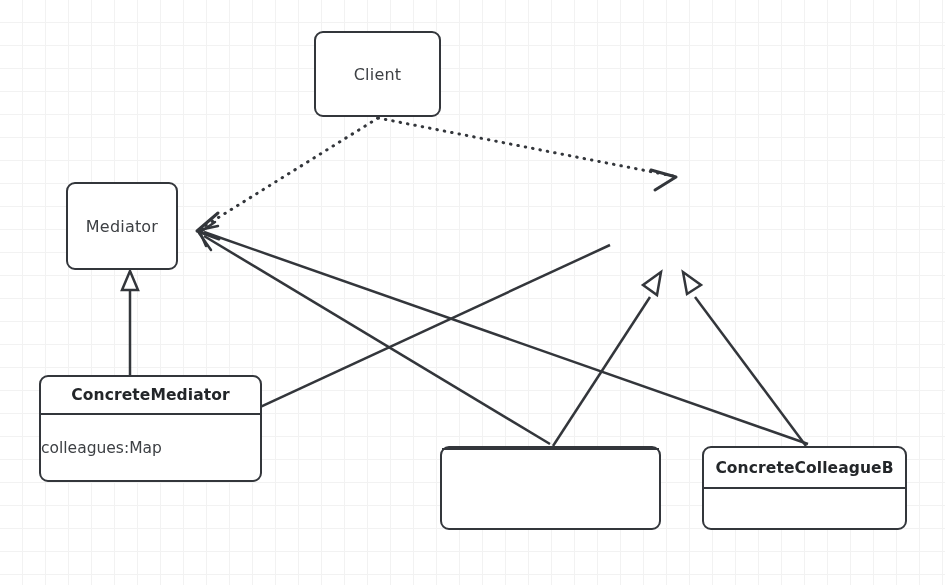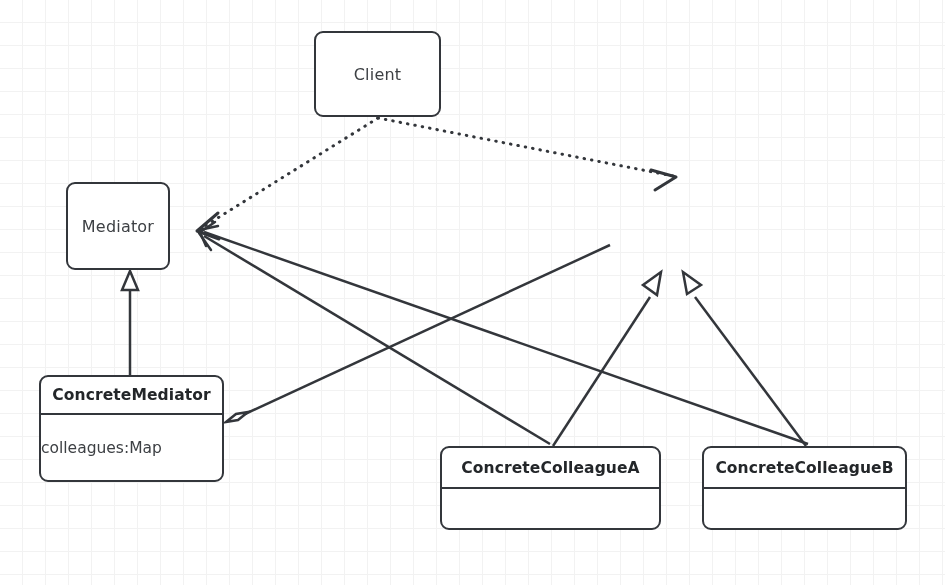--- a/index.html
+++ b/index.html
@@ -121,33 +121,32 @@
     <g>
       <line x1="245" y1="414" x2="610" y2="245" stroke="#33363b" stroke-width="2.5"></line>
       <polygon points="226,422 236,414 248,412 238,420" fill="#ffffff" stroke="#33363b" stroke-width="2.5" stroke-linejoin="miter"></polygon>
     </g>
   </svg>
 
   <div class="node" style="left:314px; top:31px; width:127px; height:86px;">
     <div class="title-simple">Client</div>
   </div>
 
-  <div class="node" style="left:66px; top:182px; width:104px; height:88px;">
+  <div class="node" style="left:66px; top:182px; width:112px; height:88px;">
     <div class="title-simple">Mediator</div>
   </div>
 
 
-  <div class="node" style="left:39px; top:375px; width:185px; height:107px;justify-content:space-between;">
+  <div class="node" style="left:39px; top:375px; width:223px; height:107px;justify-content:space-between;">
     <div class="title-bold" style="height:36px;">ConcreteMediator</div>
     <div class="divider"></div>
     <div class="compartment">colleagues:Map</div>
   </div>
 
   <div class="node" style="left:440px; top:446px; width:221px; height:84px;">
-    <div class="title-bold" style="height:39px;">ConcreteColleagueA</div>
     <div class="divider"></div>
     <div class="compartment empty"></div>
   </div>
 
   <div class="node" style="left:702px; top:446px; width:205px; height:84px;">
     <div class="title-bold" style="height:39px;">ConcreteColleagueB</div>
     <div class="divider"></div>
     <div class="compartment empty"></div>
   </div>
 

